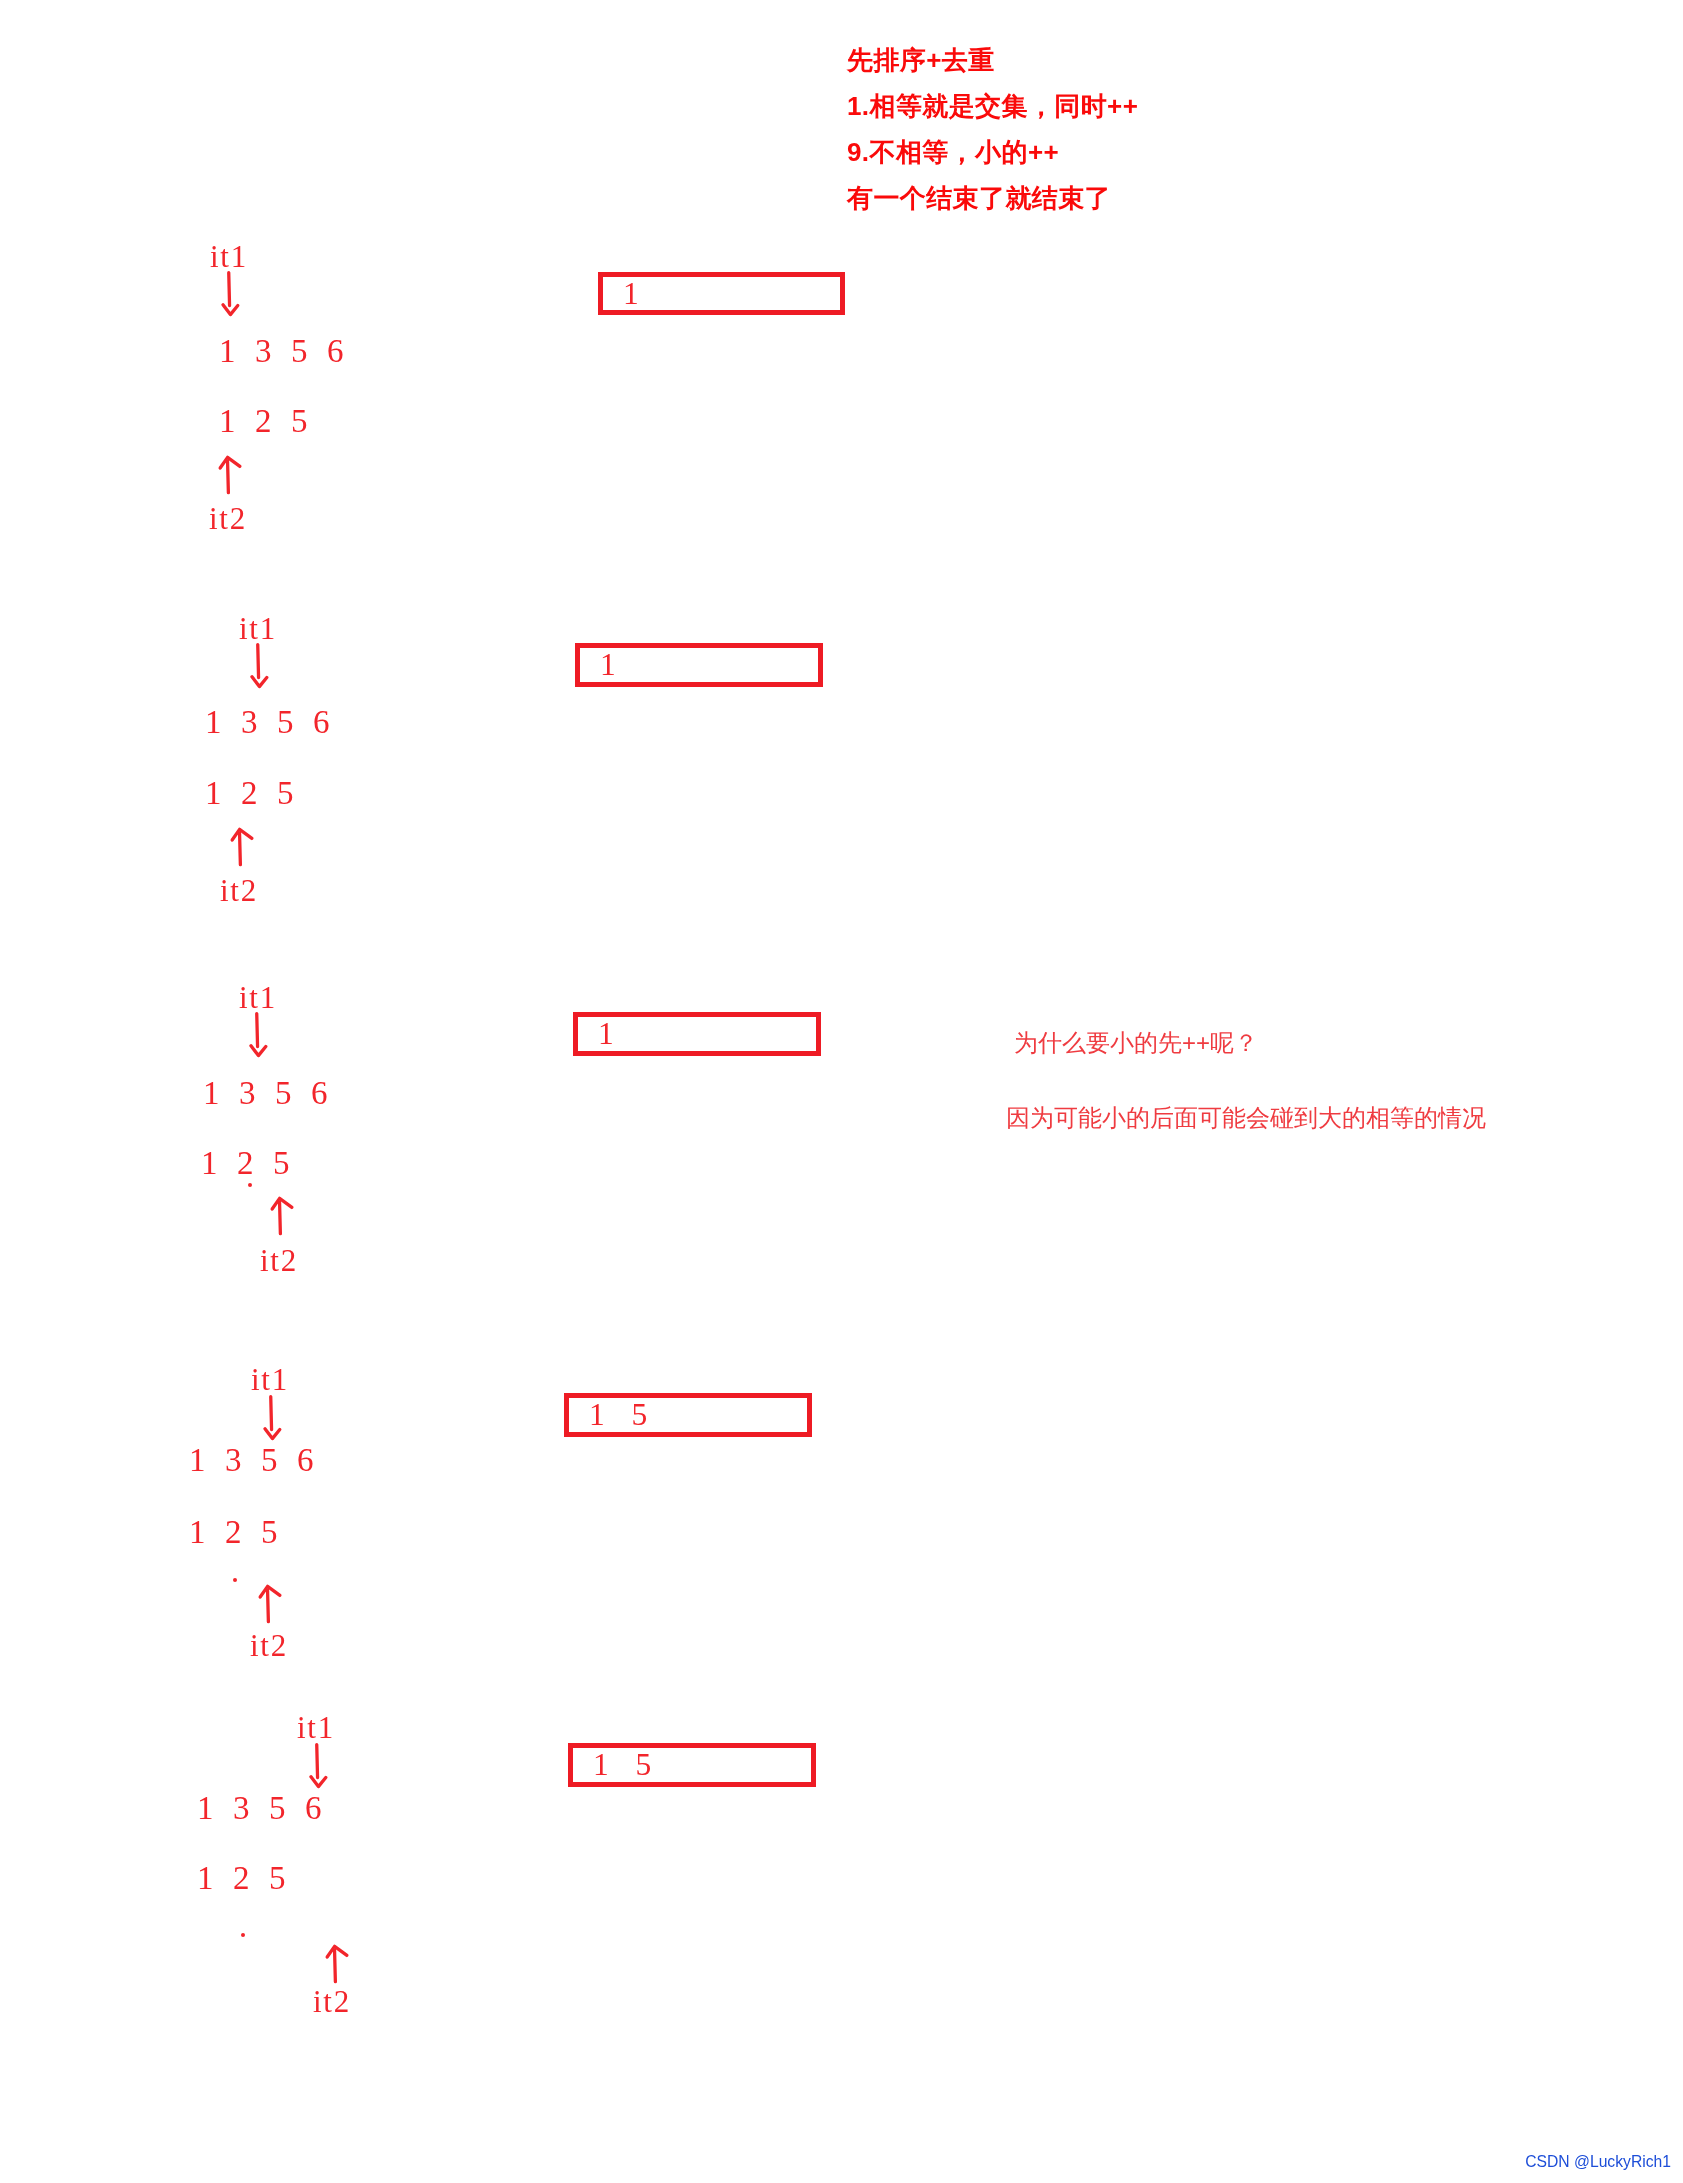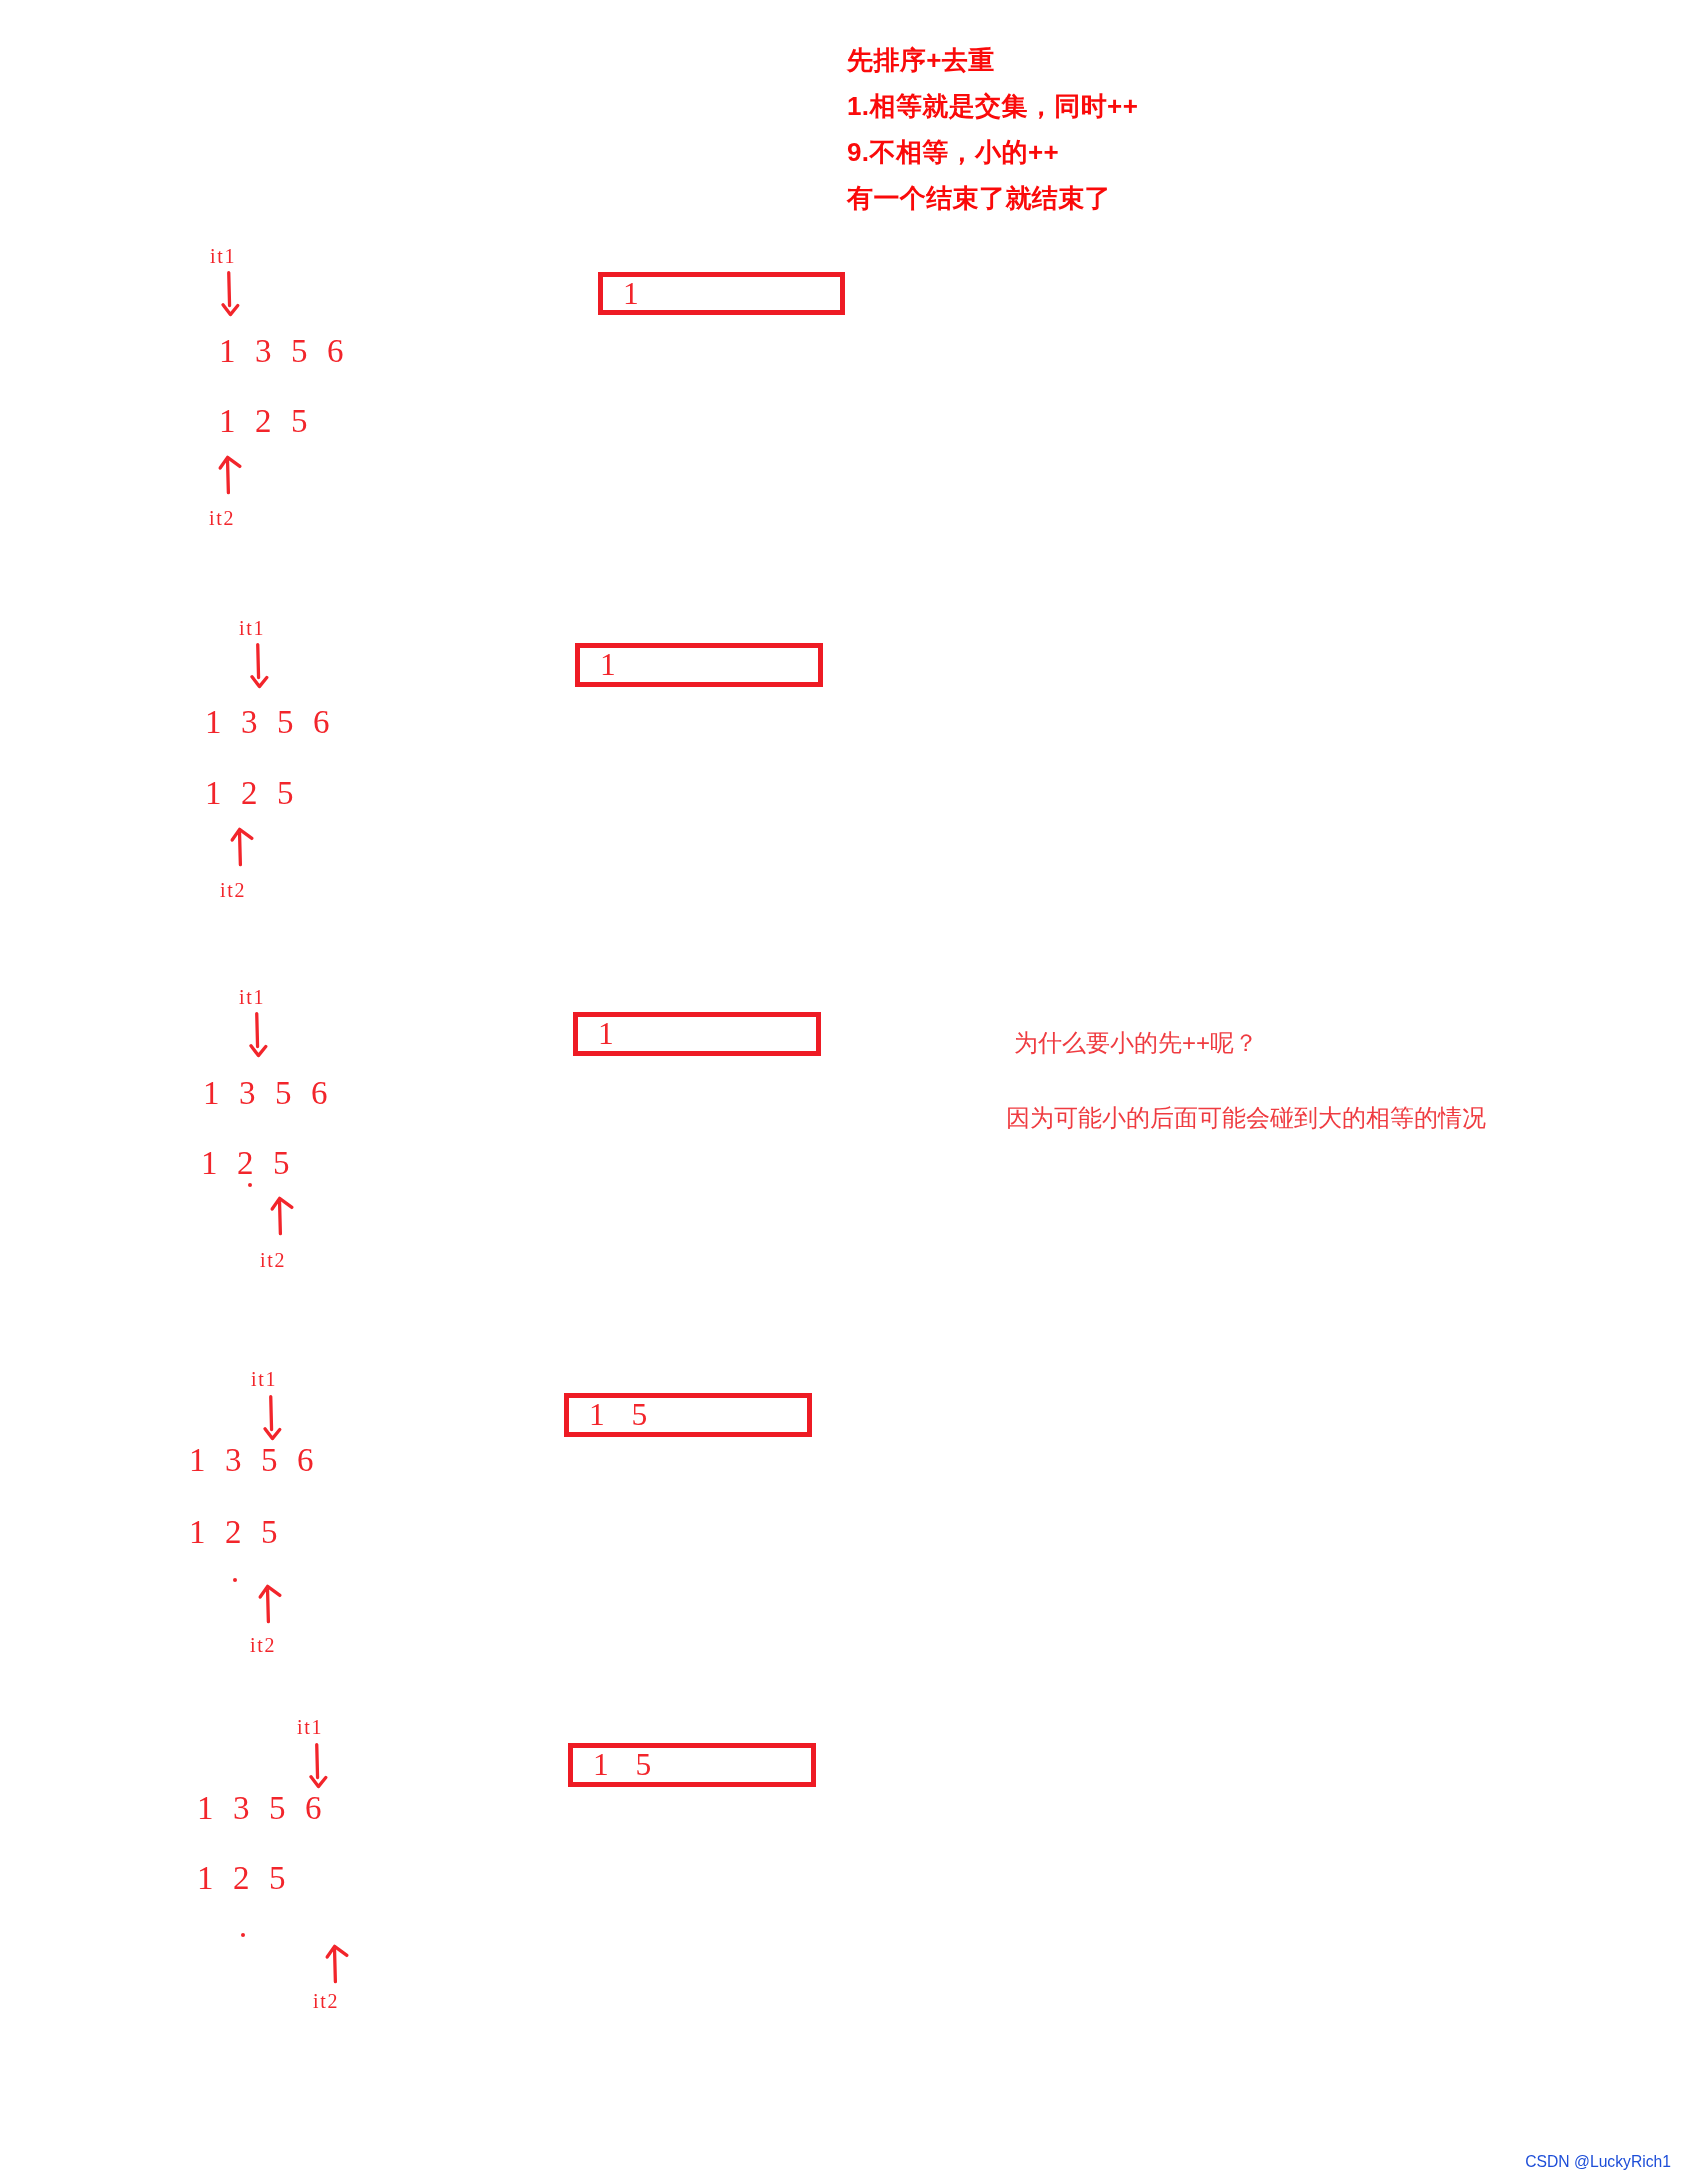--- a/index.html
+++ b/index.html
@@ -36,21 +36,21 @@
     position: absolute;
     left: 0;
     top: 0;
     width: 1684px;
   }
 
   .lbl {
     position: absolute;
     color: #f2252b;
     font-family: "Liberation Serif", "DejaVu Serif", serif;
-    font-size: 20px;
+    font-size: 31px;
     line-height: 31px;
     letter-spacing: 1.7px;
     white-space: nowrap;
   }
 
   .arr {
     position: absolute;
     width: 35px;
     height: 51px;
   }

